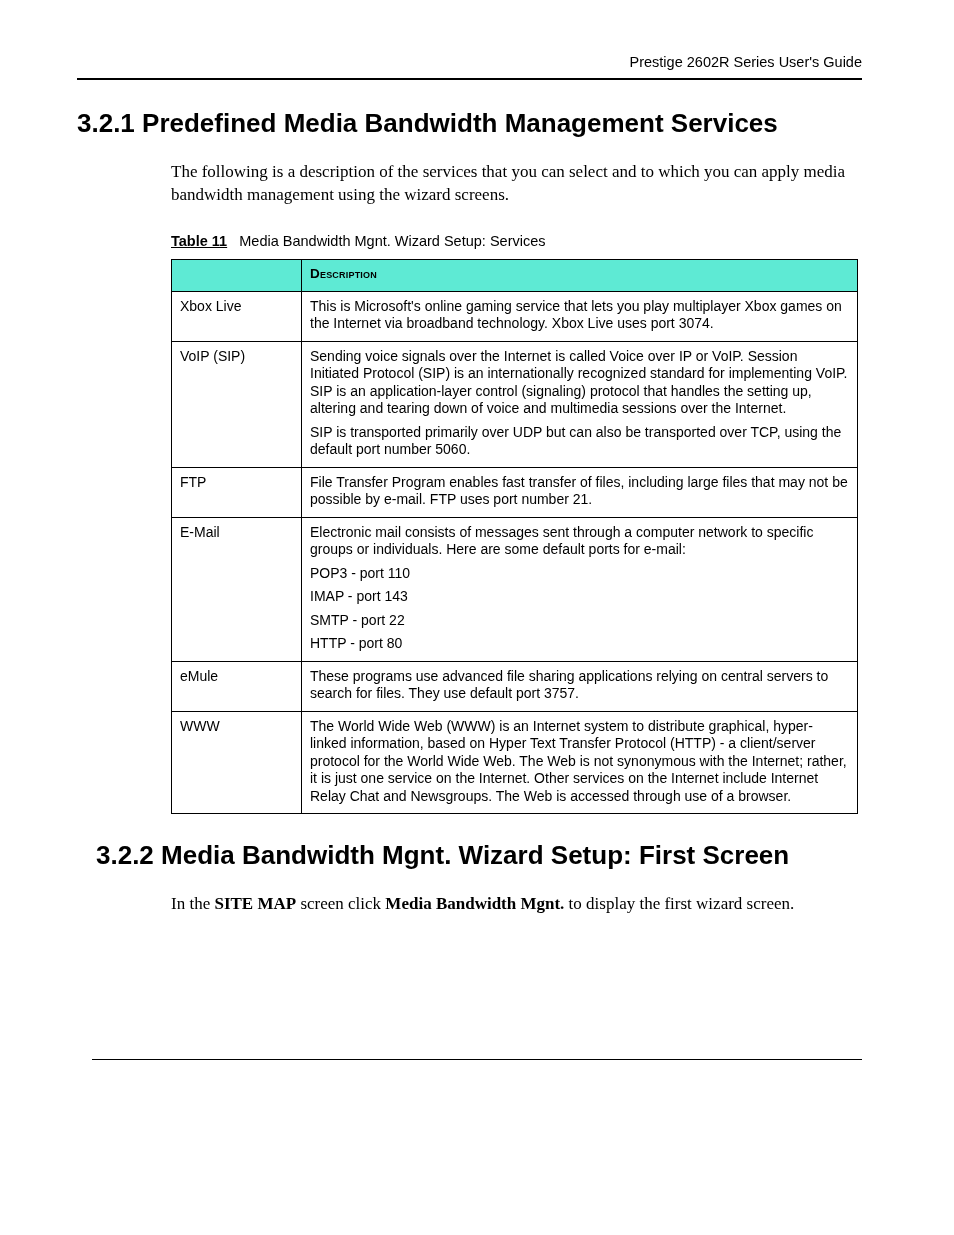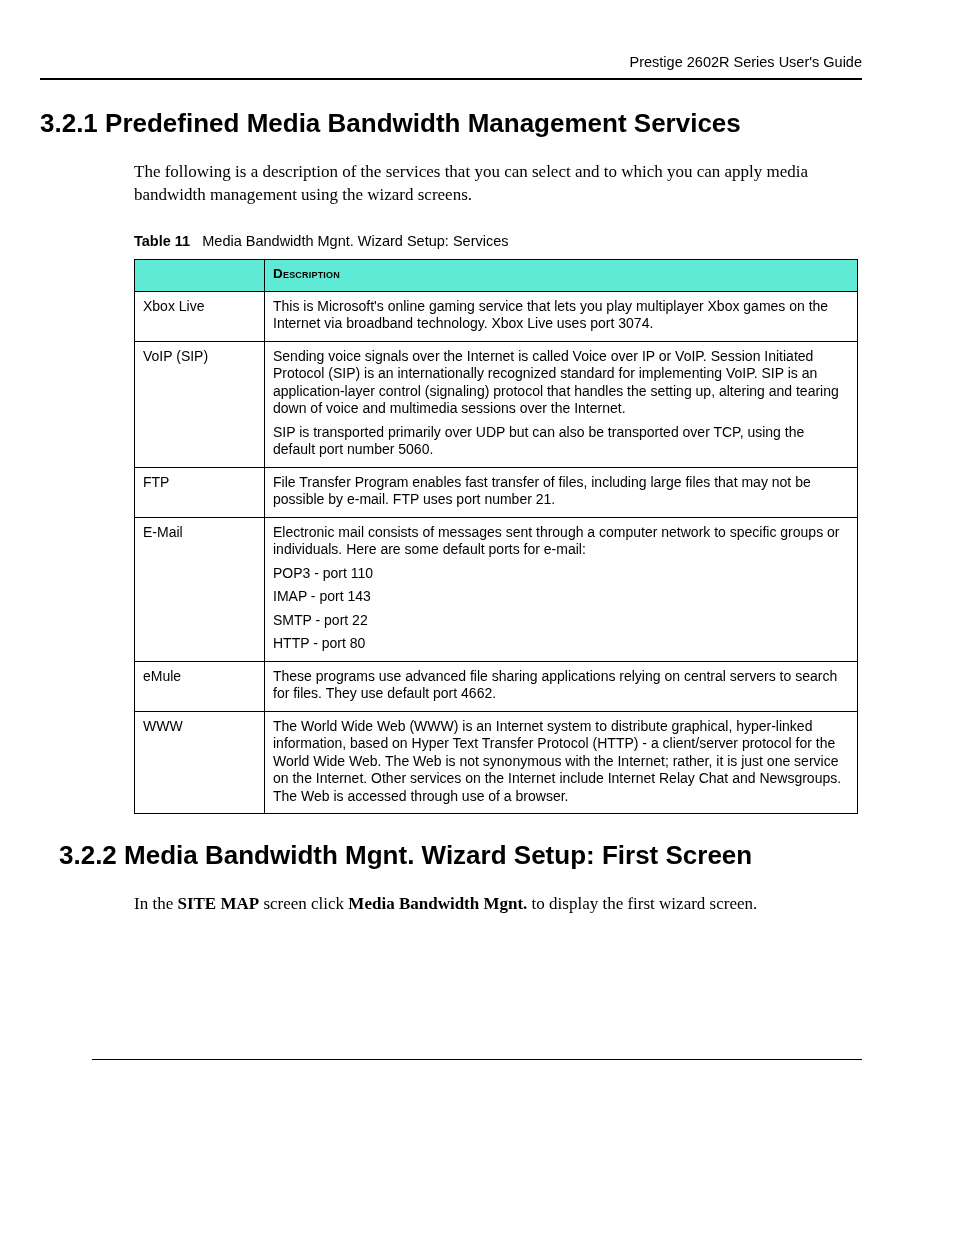--- a/index.html
+++ b/index.html
@@ -7,21 +7,21 @@
     padding: 0;
     background: #fff;
     font-family: "Times New Roman", Times, serif;
     color: #000;
   }
   .page {
     width: 954px;
     height: 1106px;
     position: relative;
     box-sizing: border-box;
-    padding: 54px 92px 0 40px;
+    padding: 54px 92px 0 77px;
   }
   .running-head {
     text-align: right;
     font-family: Arial, Helvetica, sans-serif;
     font-size: 14.5px;
     padding-bottom: 8px;
   }
   .top-rule {
     border: none;
     border-top: 2px solid #000;
@@ -40,21 +40,21 @@
   .para {
     font-size: 17px;
     line-height: 1.35;
     margin: 0 0 26px 0;
   }
   .table-caption {
     font-family: Arial, Helvetica, sans-serif;
     font-size: 14.5px;
     margin: 0 0 10px 0;
   }
-  .table-caption b { font-weight: bold; }
+  .table-caption b { font-weight: bold; text-decoration: underline; }
   table.svc {
     width: 100%;
     border-collapse: collapse;
     font-family: Arial, Helvetica, sans-serif;
     font-size: 14px;
     line-height: 1.25;
     table-layout: fixed;
     border: 1.5px solid #000;
   }
   table.svc col.c1 { width: 130px; }
@@ -151,21 +151,21 @@
             <div class="sub-para">Electronic mail consists of messages sent through a computer network to specific groups or individuals. Here are some default ports for e-mail:</div>
             <div class="sub-para">POP3 - port 110</div>
             <div class="sub-para">IMAP - port 143</div>
             <div class="sub-para">SMTP - port 22</div>
             <div class="sub-para">HTTP - port 80</div>
           </td>
         </tr>
         <tr>
           <td>eMule</td>
           <td>
-            <div class="sub-para">These programs use advanced file sharing applications relying on central servers to search for files. They use default port 4662.</div>
+            <div class="sub-para">These programs use advanced file sharing applications relying on central servers to search for files. They use default port 3757.</div>
           </td>
         </tr>
         <tr>
           <td>WWW</td>
           <td>
             <div class="sub-para">The World Wide Web (WWW) is an Internet system to distribute graphical, hyper-linked information, based on Hyper Text Transfer Protocol (HTTP) - a client/server protocol for the World Wide Web. The Web is not synonymous with the Internet; rather, it is just one service on the Internet. Other services on the Internet include Internet Relay Chat and Newsgroups. The Web is accessed through use of a browser.</div>
           </td>
         </tr>
       </tbody>
     </table>

